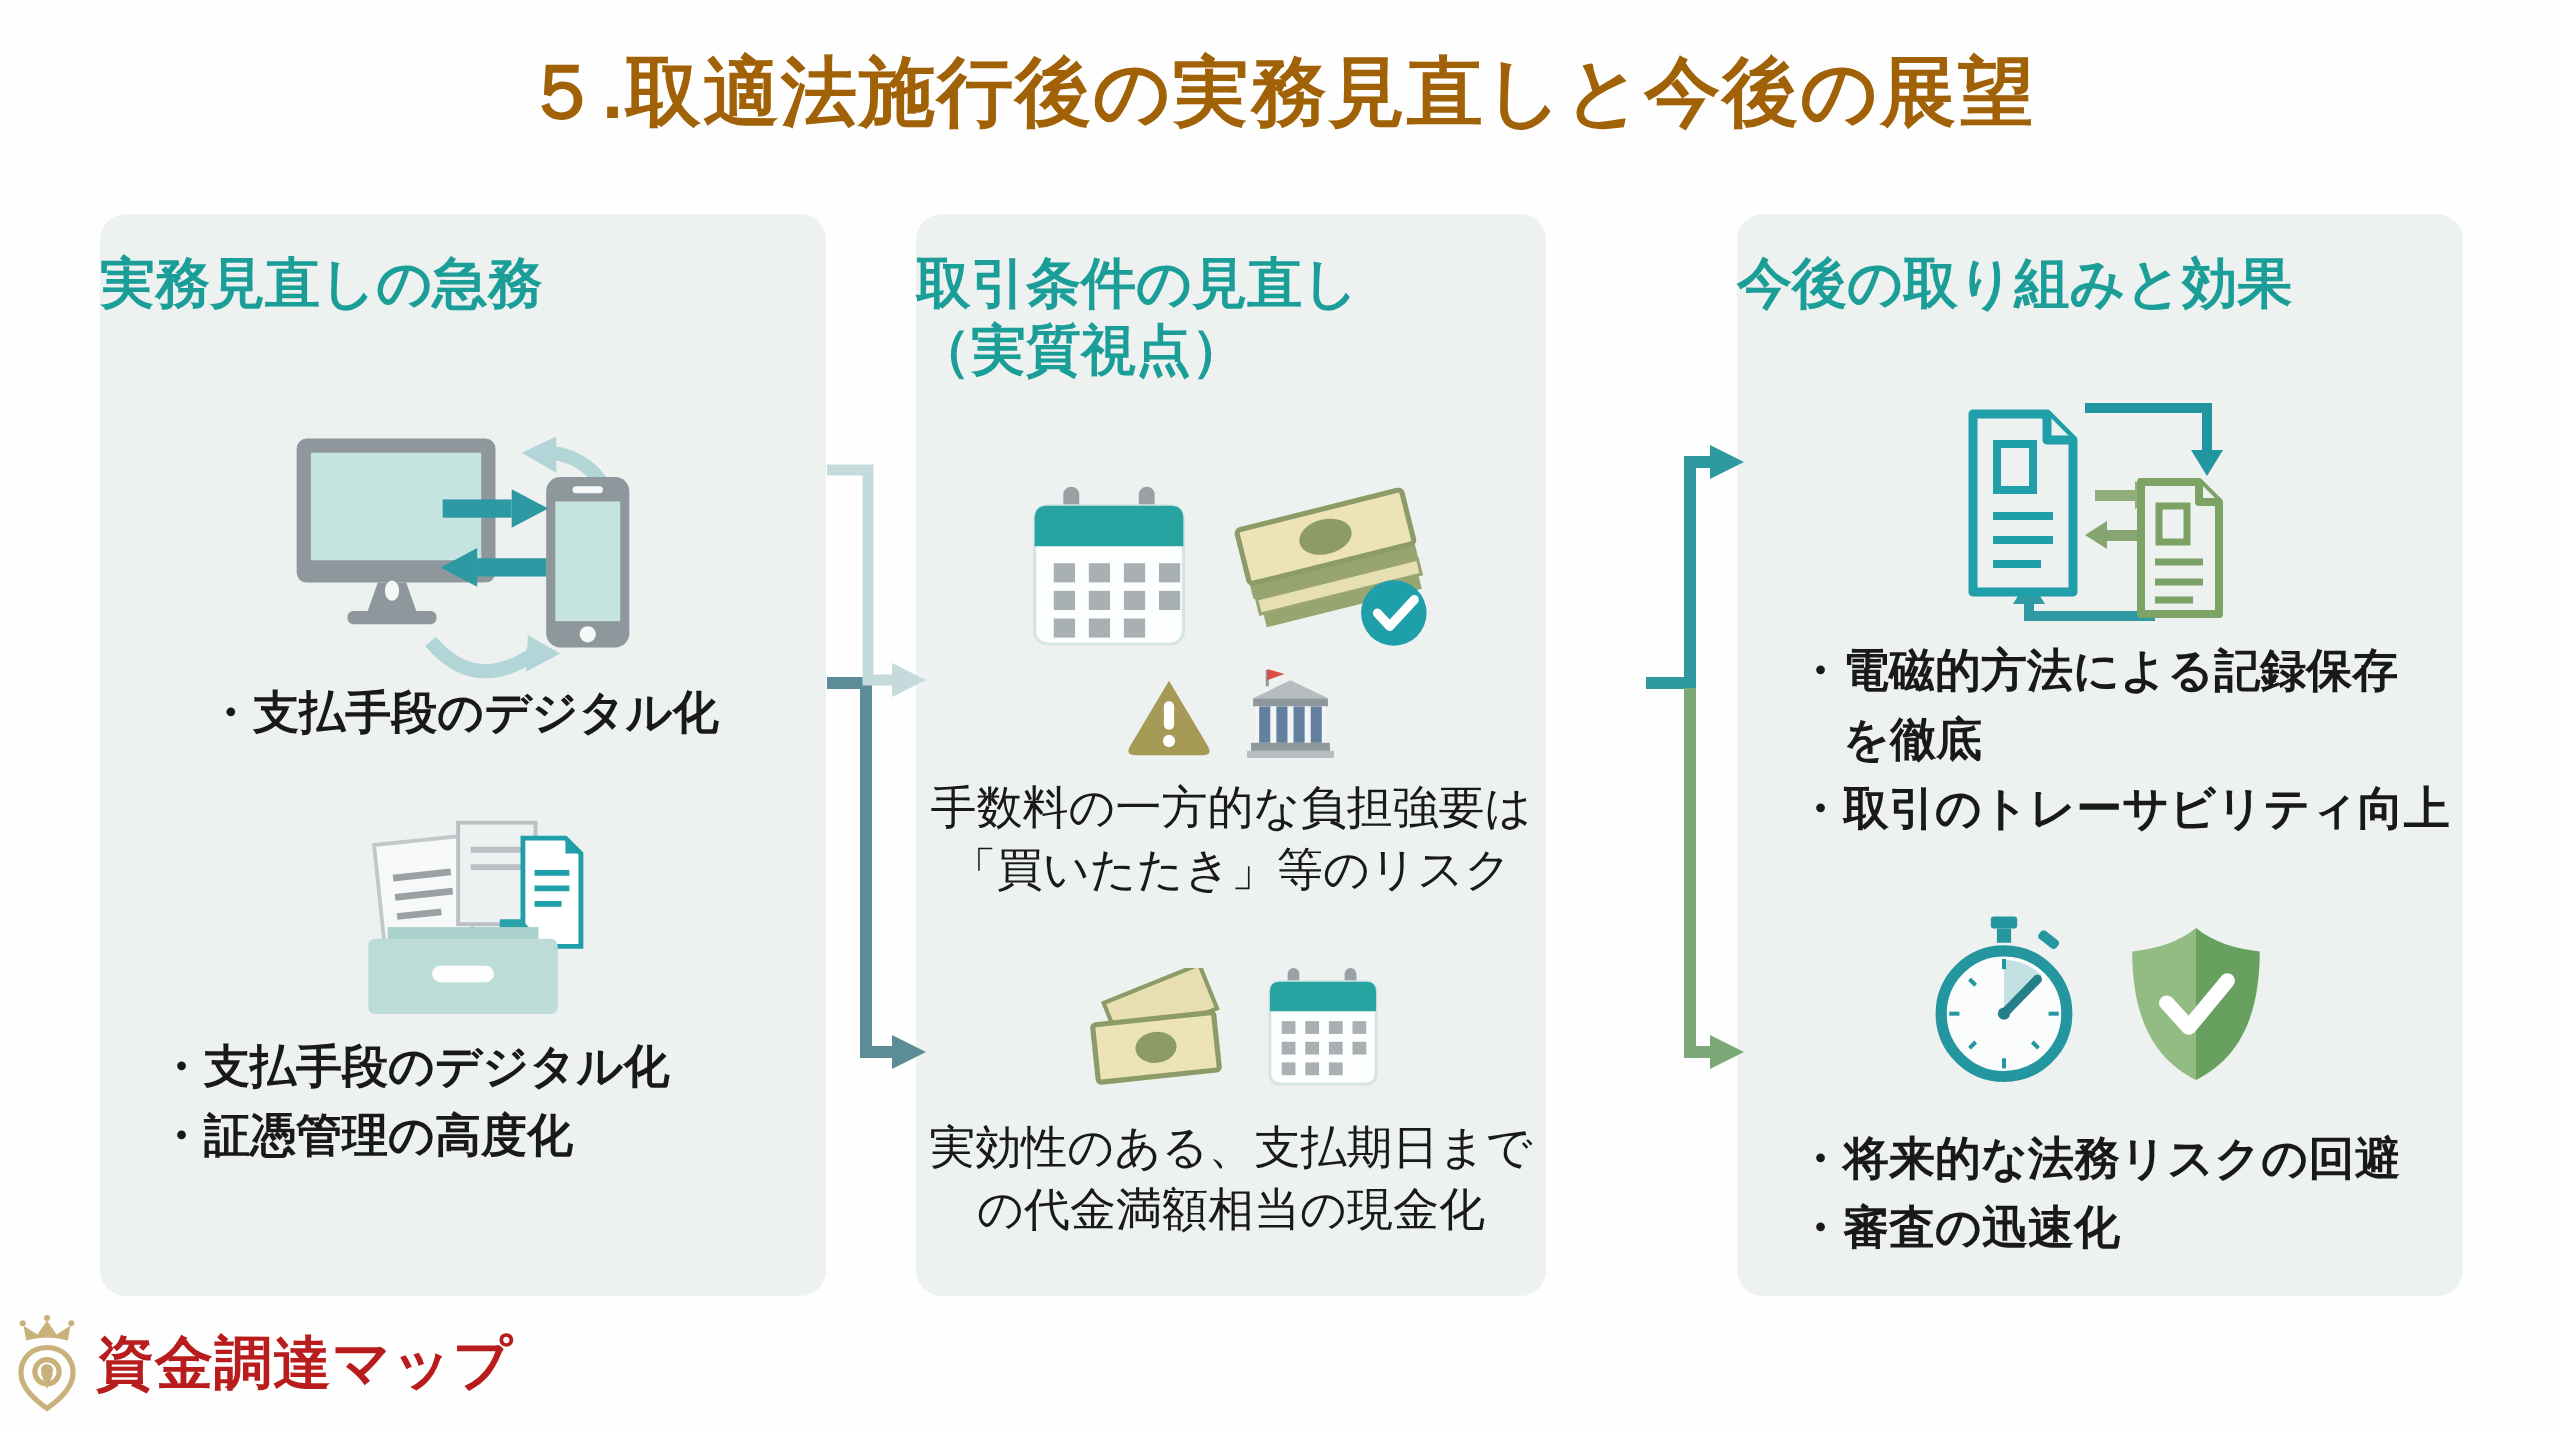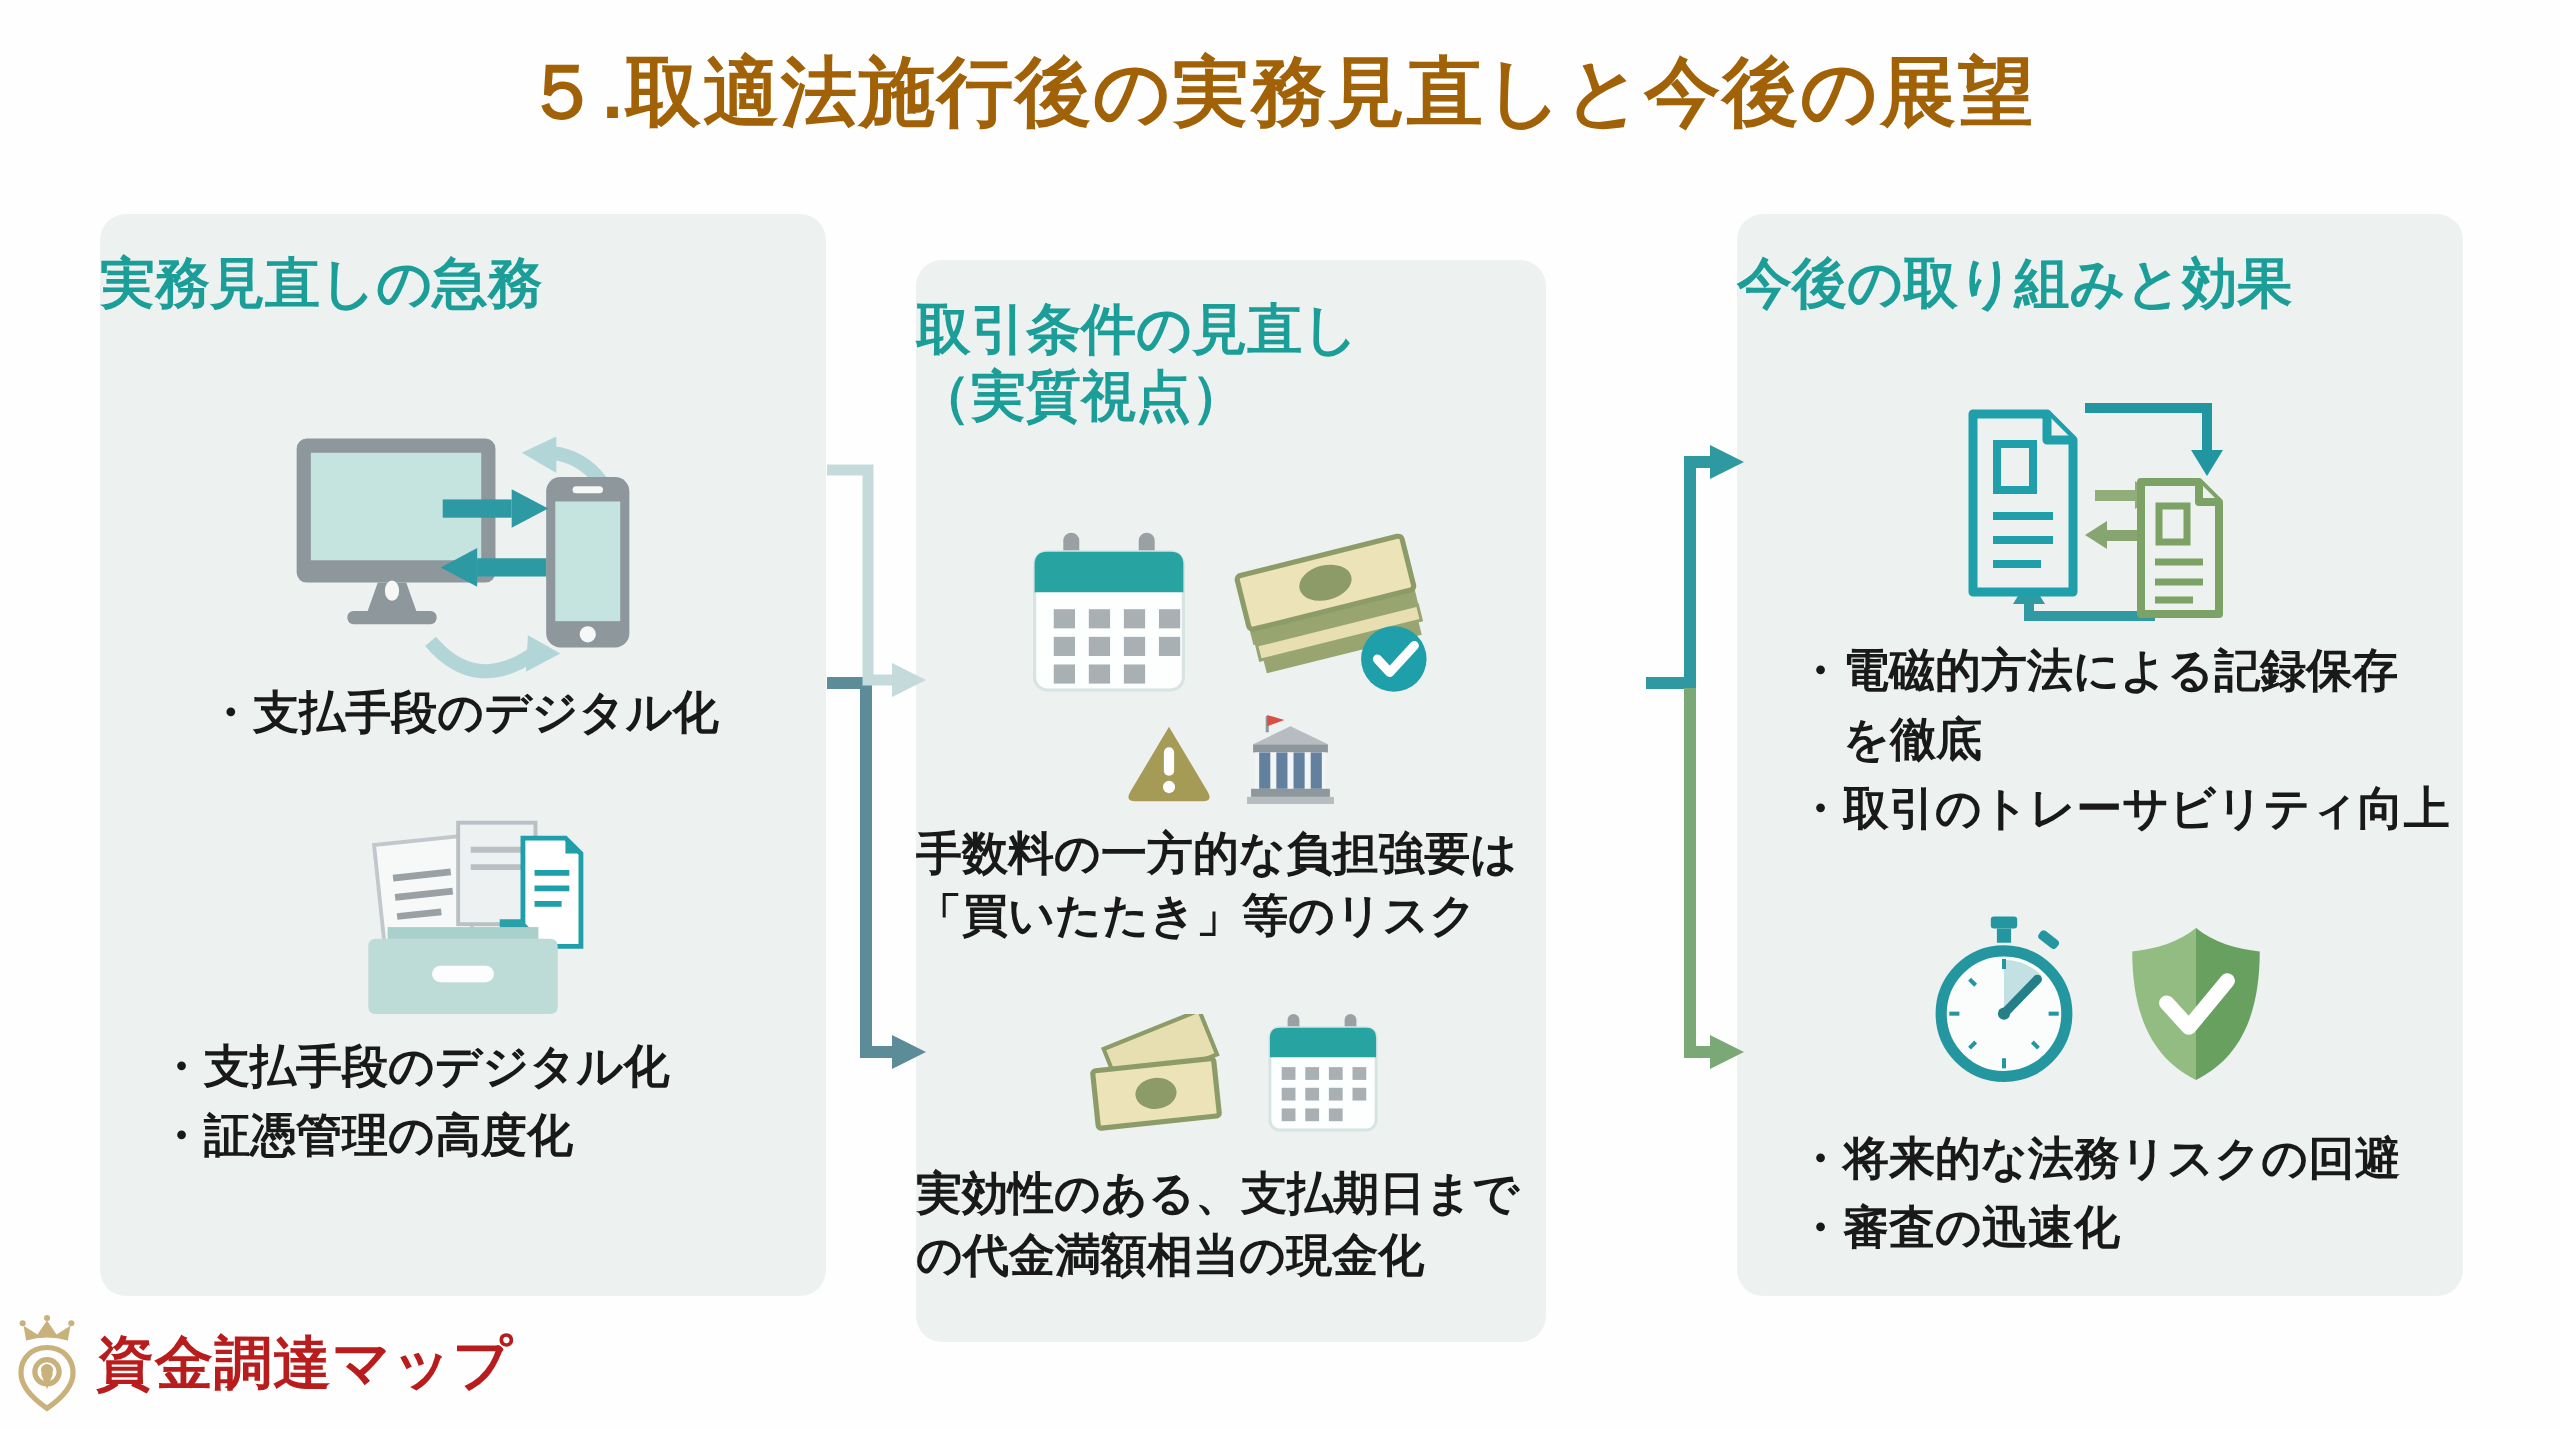--- a/index.html
+++ b/index.html
@@ -2,30 +2,30 @@
 <html><head>
 <meta charset="utf-8">
 <style>
   html,body{margin:0;padding:0;background:#ffffff;}
   .page{position:relative;width:2560px;height:1429px;background:#fefefe;overflow:hidden;
         font-family:"Liberation Sans","DejaVu Sans",sans-serif;}
   .main-title{position:absolute;top:42px;left:0;width:2560px;text-align:center;
         font-size:76px;font-weight:800;color:#a16207;letter-spacing:2px;}
   .card{position:absolute;top:214px;width:726px;height:1082px;background:#edf1f0;border-radius:26px;}
   .card1{left:100px;}
-  .card2{left:916px;width:630px;margin-top:46px;}
+  .card2{left:916px;width:630px;}
   .card3{left:1737px;}
   .card-title{position:absolute;top:36px;left:0;width:100%;
         font-size:55px;font-weight:800;color:#1c9e98;line-height:1.22;}
   .icon-wrap{position:absolute;left:0;width:100%;display:flex;justify-content:center;align-items:flex-end;}
   .bullet-center{position:absolute;left:0;width:100%;text-align:center;
         font-size:46px;font-weight:700;color:#191919;}
   .bullet-block{position:absolute;font-size:46px;font-weight:700;color:#191919;line-height:1.5;}
-  .center-text{position:absolute;left:0;width:100%;
-        font-size:46px;font-weight:700;color:#191919;line-height:1.35;}
+  .center-text{position:absolute;left:0;width:100%;text-align:center;
+        font-size:46px;font-weight:400;color:#191919;line-height:1.35;}
   .indent2{padding-left:46px;}
   .overlay{position:absolute;left:0;top:0;pointer-events:none;}
   .brand{position:absolute;left:14px;top:1308px;display:flex;align-items:center;gap:16px;}
   .brand-text{font-size:58px;font-weight:700;color:#b91c1c;letter-spacing:1px;}
   .row-gap40{gap:40px;}
   .row-gap28{gap:28px;}
 </style>
 </head>
 <body>
 

